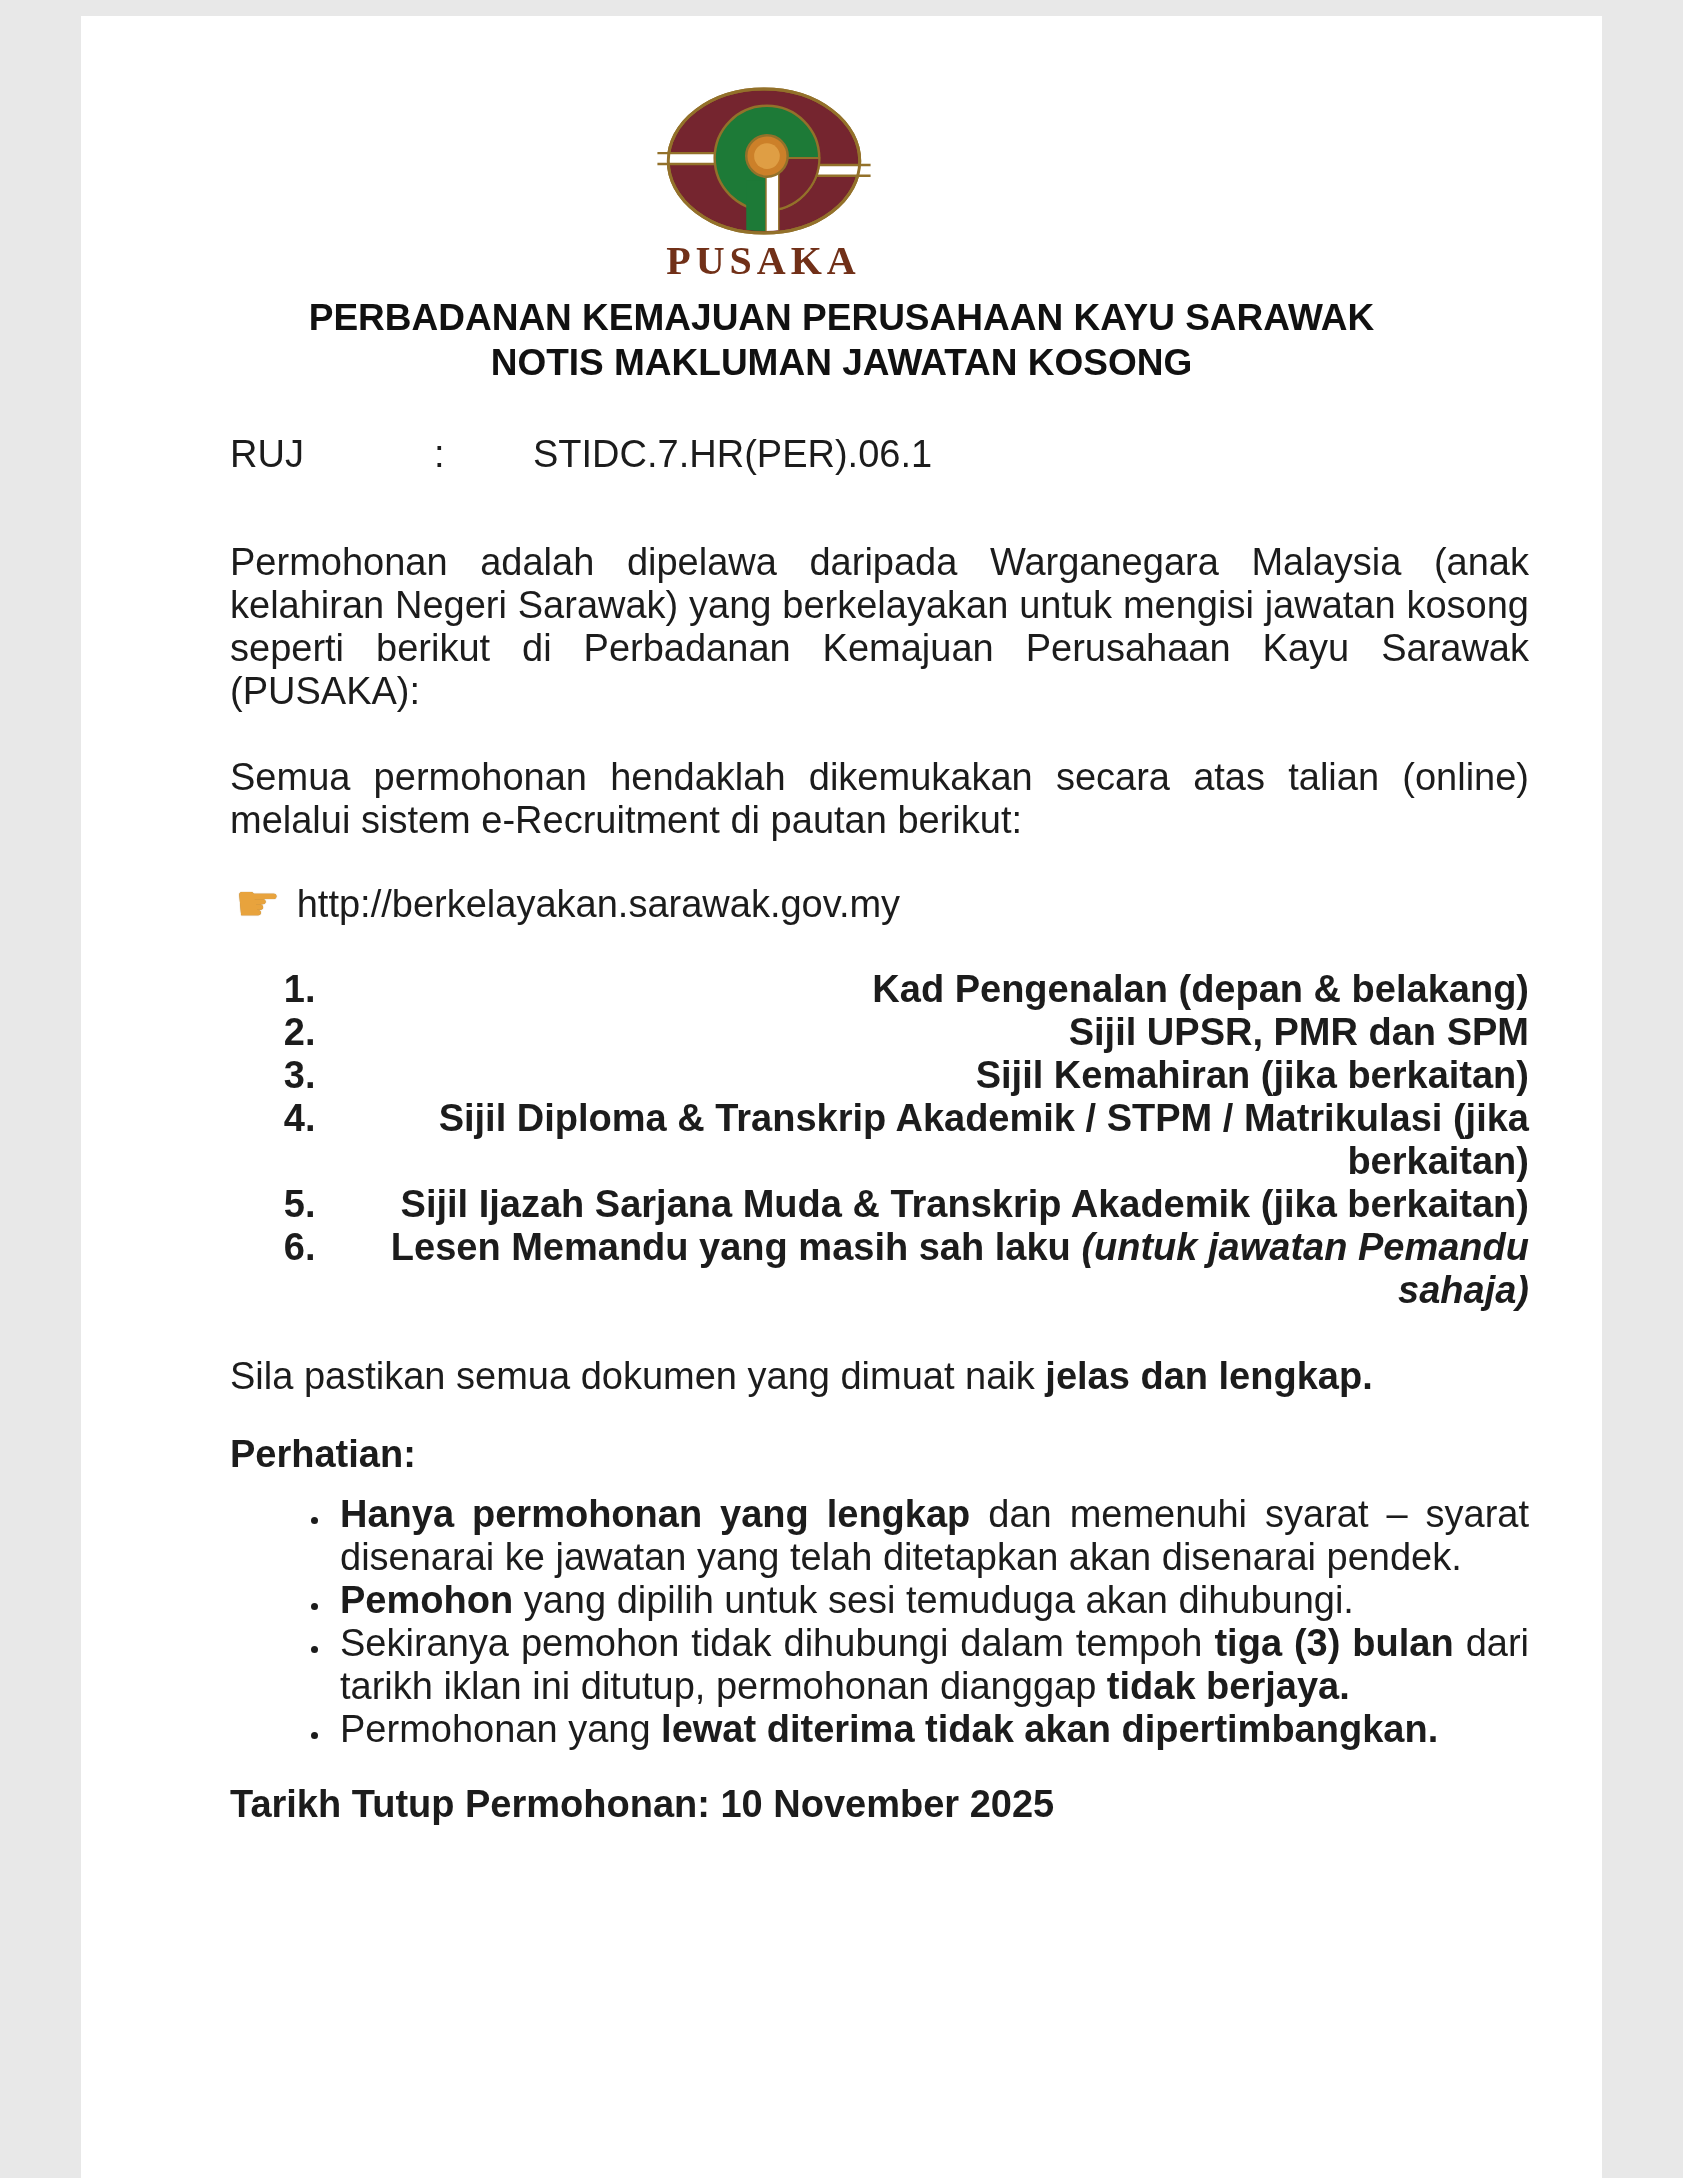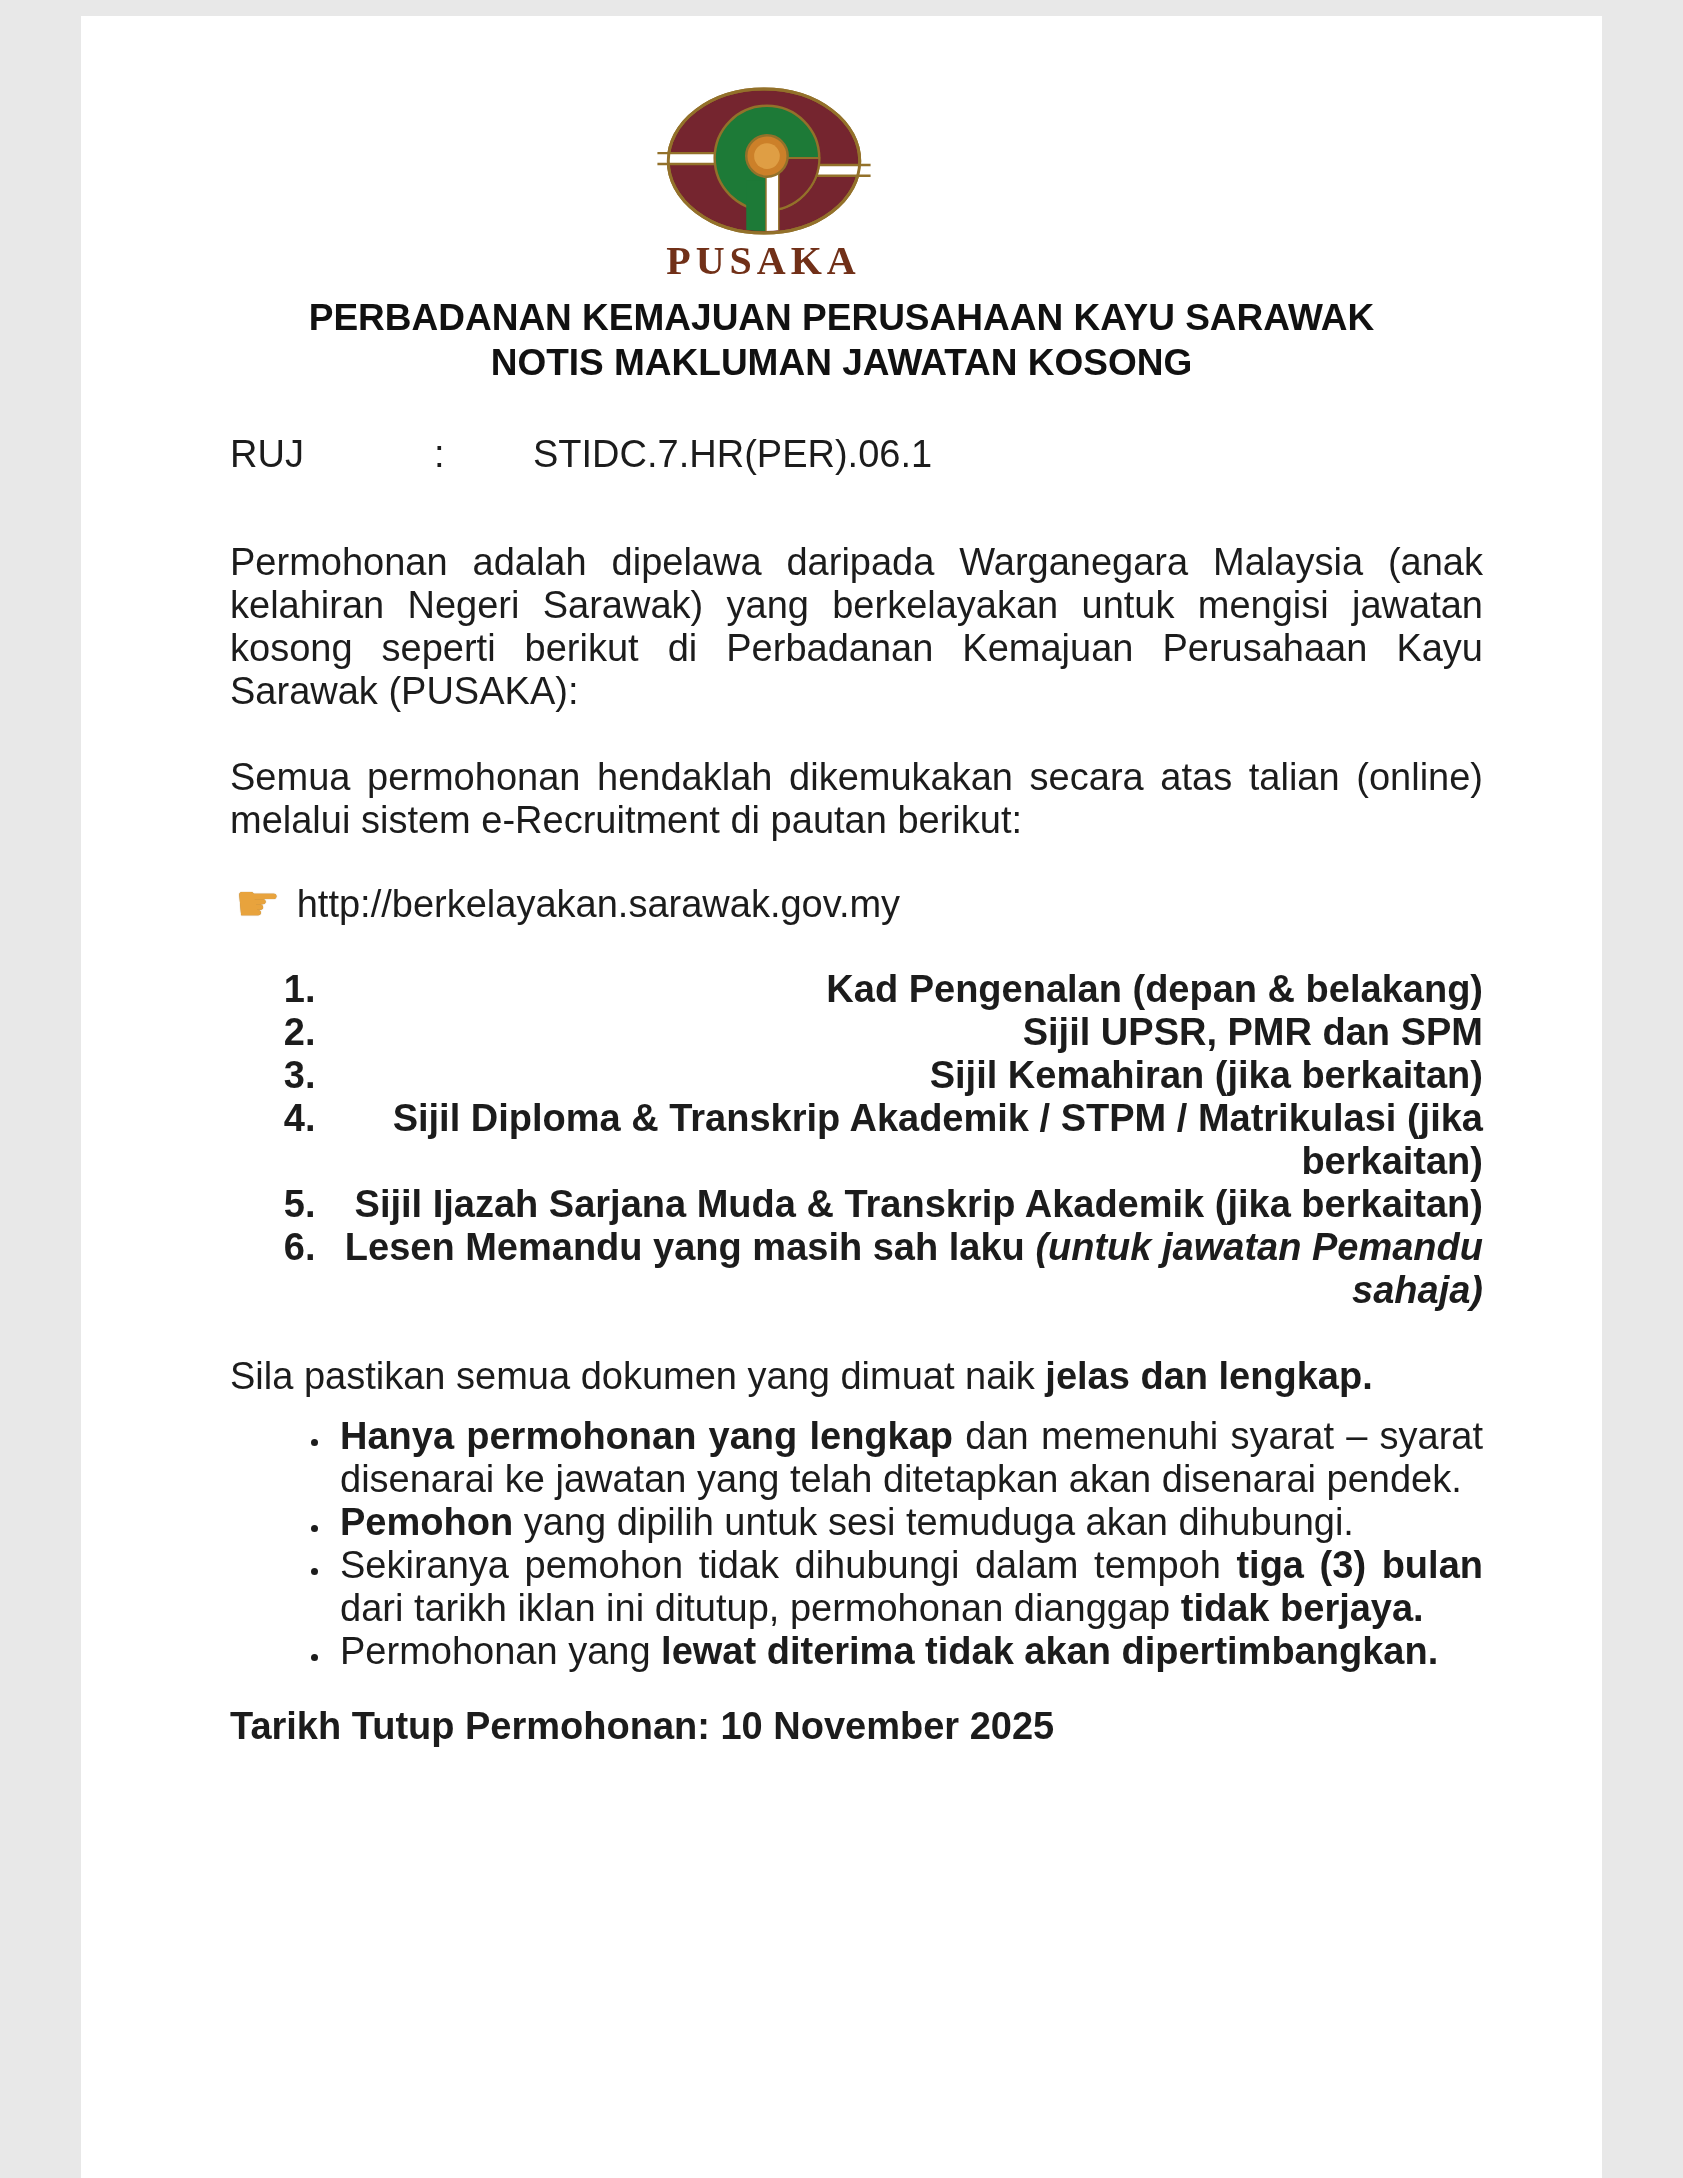--- a/index.html
+++ b/index.html
@@ -6,21 +6,21 @@
   .page{
     position:relative;
     width:1521px;height:2178px;
     margin:16px auto;
     background:#ffffff;
     font-family:"Liberation Sans",sans-serif;
     font-size:38px;line-height:43px;
     color:#1c1c1c;
     overflow:hidden;
   }
-  .content{padding:0 119px 0 149px;}
+  .content{padding:0 73px 0 149px;}
   .b{font-weight:700;}
   .i{font-style:italic;}
 
   
   .logo-wrap{
     margin-top:71px;
     display:flex;flex-direction:column;align-items:center;
     position:relative;left:-78px;
   }
   .logo-svg{display:block;}
@@ -151,20 +151,21 @@
         <li><span>Kad Pengenalan (depan &amp; belakang)</span></li>
         <li><span>Sijil UPSR, PMR dan SPM</span></li>
         <li><span>Sijil Kemahiran (jika berkaitan)</span></li>
         <li><span>Sijil Diploma &amp; Transkrip Akademik / STPM / Matrikulasi (jika berkaitan)</span></li>
         <li><span>Sijil Ijazah Sarjana Muda &amp; Transkrip Akademik (jika berkaitan)</span></li>
         <li><span>Lesen Memandu yang masih sah laku </span><span class="i">(untuk jawatan Pemandu sahaja)</span></li>
       </ol>
 
     <p class="para p-ensure"><span>Sila pastikan semua dokumen yang dimuat naik </span><span class="b">jelas dan lengkap.</span></p>
 
+    <p class="para attention-heading">Perhatian:</p>
 
     <ul class="notes-list">
         <li><span class="b">Hanya permohonan yang lengkap</span><span> dan memenuhi syarat – syarat disenarai ke jawatan yang telah ditetapkan akan disenarai pendek.</span></li>
         <li><span class="b">Pemohon</span><span> yang dipilih untuk sesi temuduga akan dihubungi.</span></li>
         <li><span>Sekiranya pemohon tidak dihubungi dalam tempoh </span><span class="b">tiga (3) bulan</span><span> dari tarikh iklan ini ditutup, permohonan dianggap </span><span class="b">tidak berjaya.</span></li>
         <li><span>Permohonan yang </span><span class="b">lewat diterima tidak akan dipertimbangkan.</span></li>
       </ul>
 
     <p class="para closing-line">Tarikh Tutup Permohonan: 10 November 2025</p>
 

